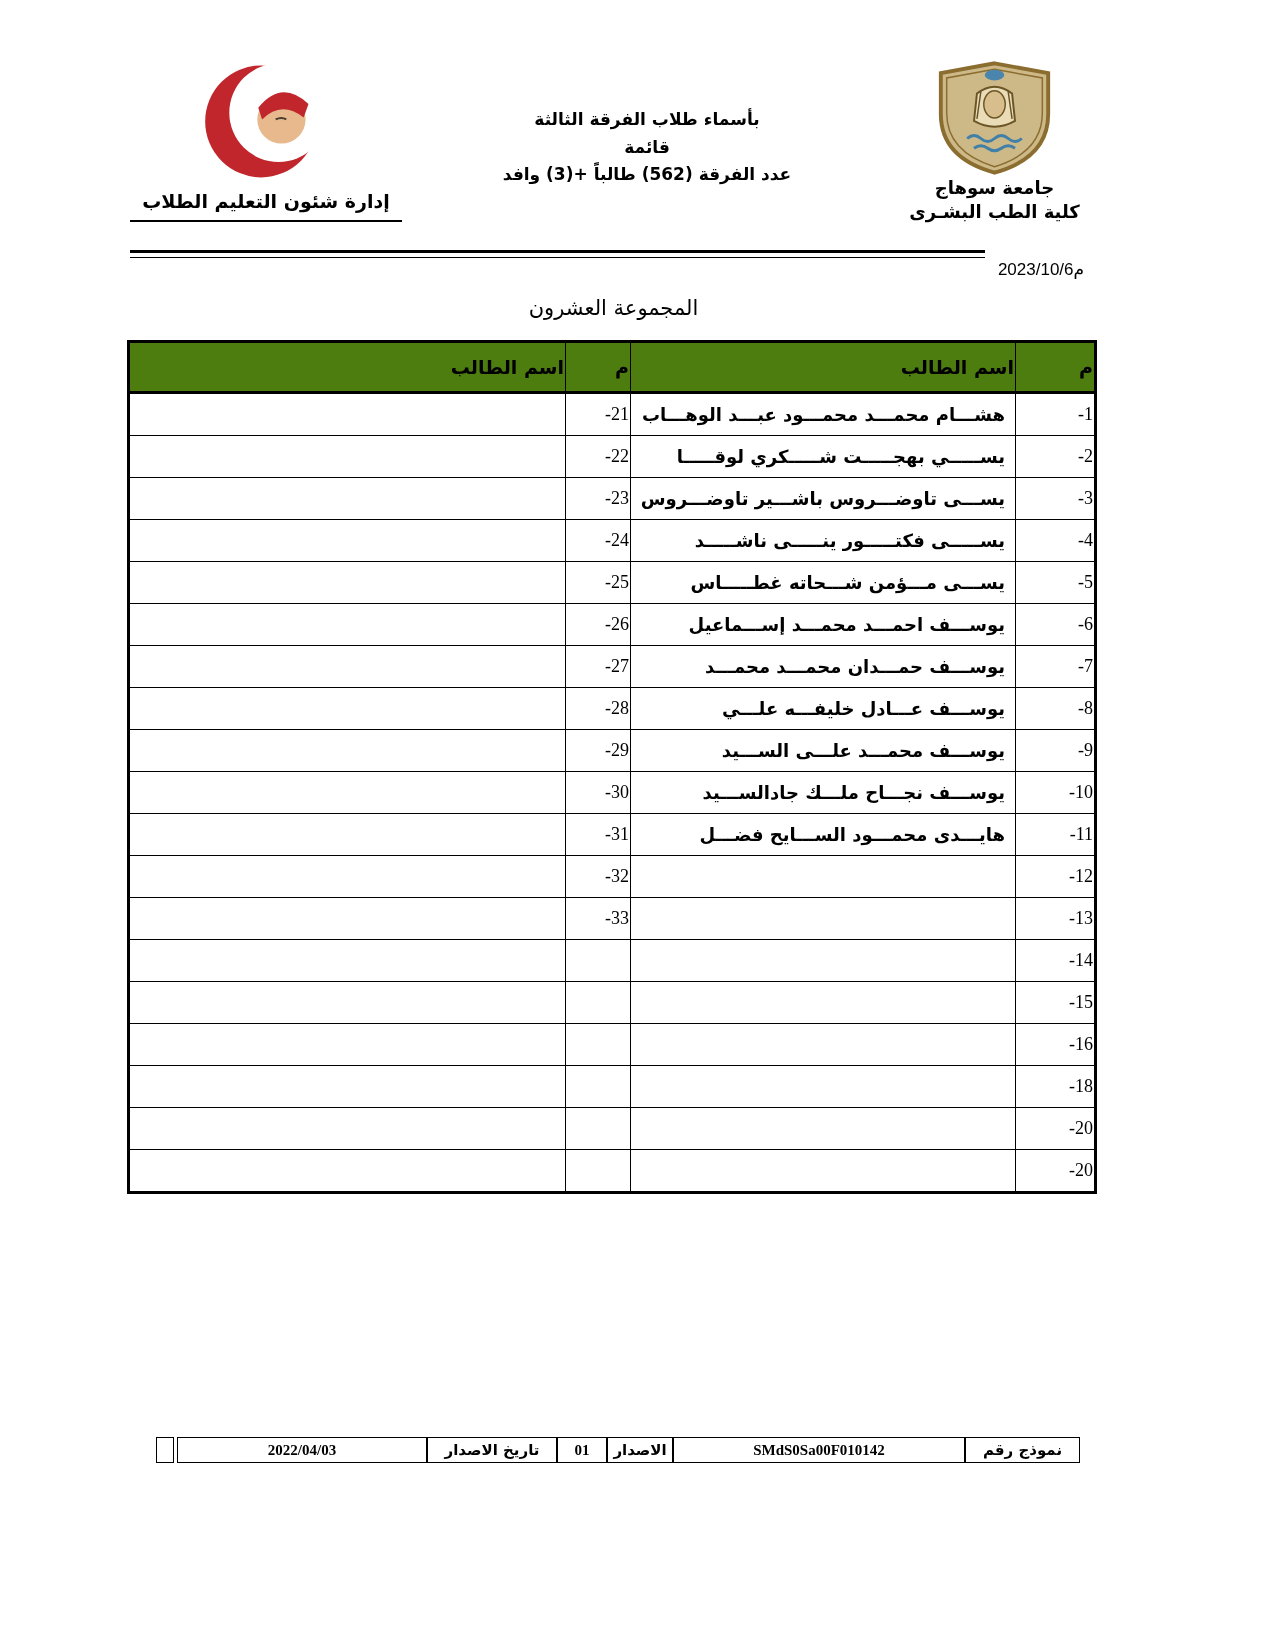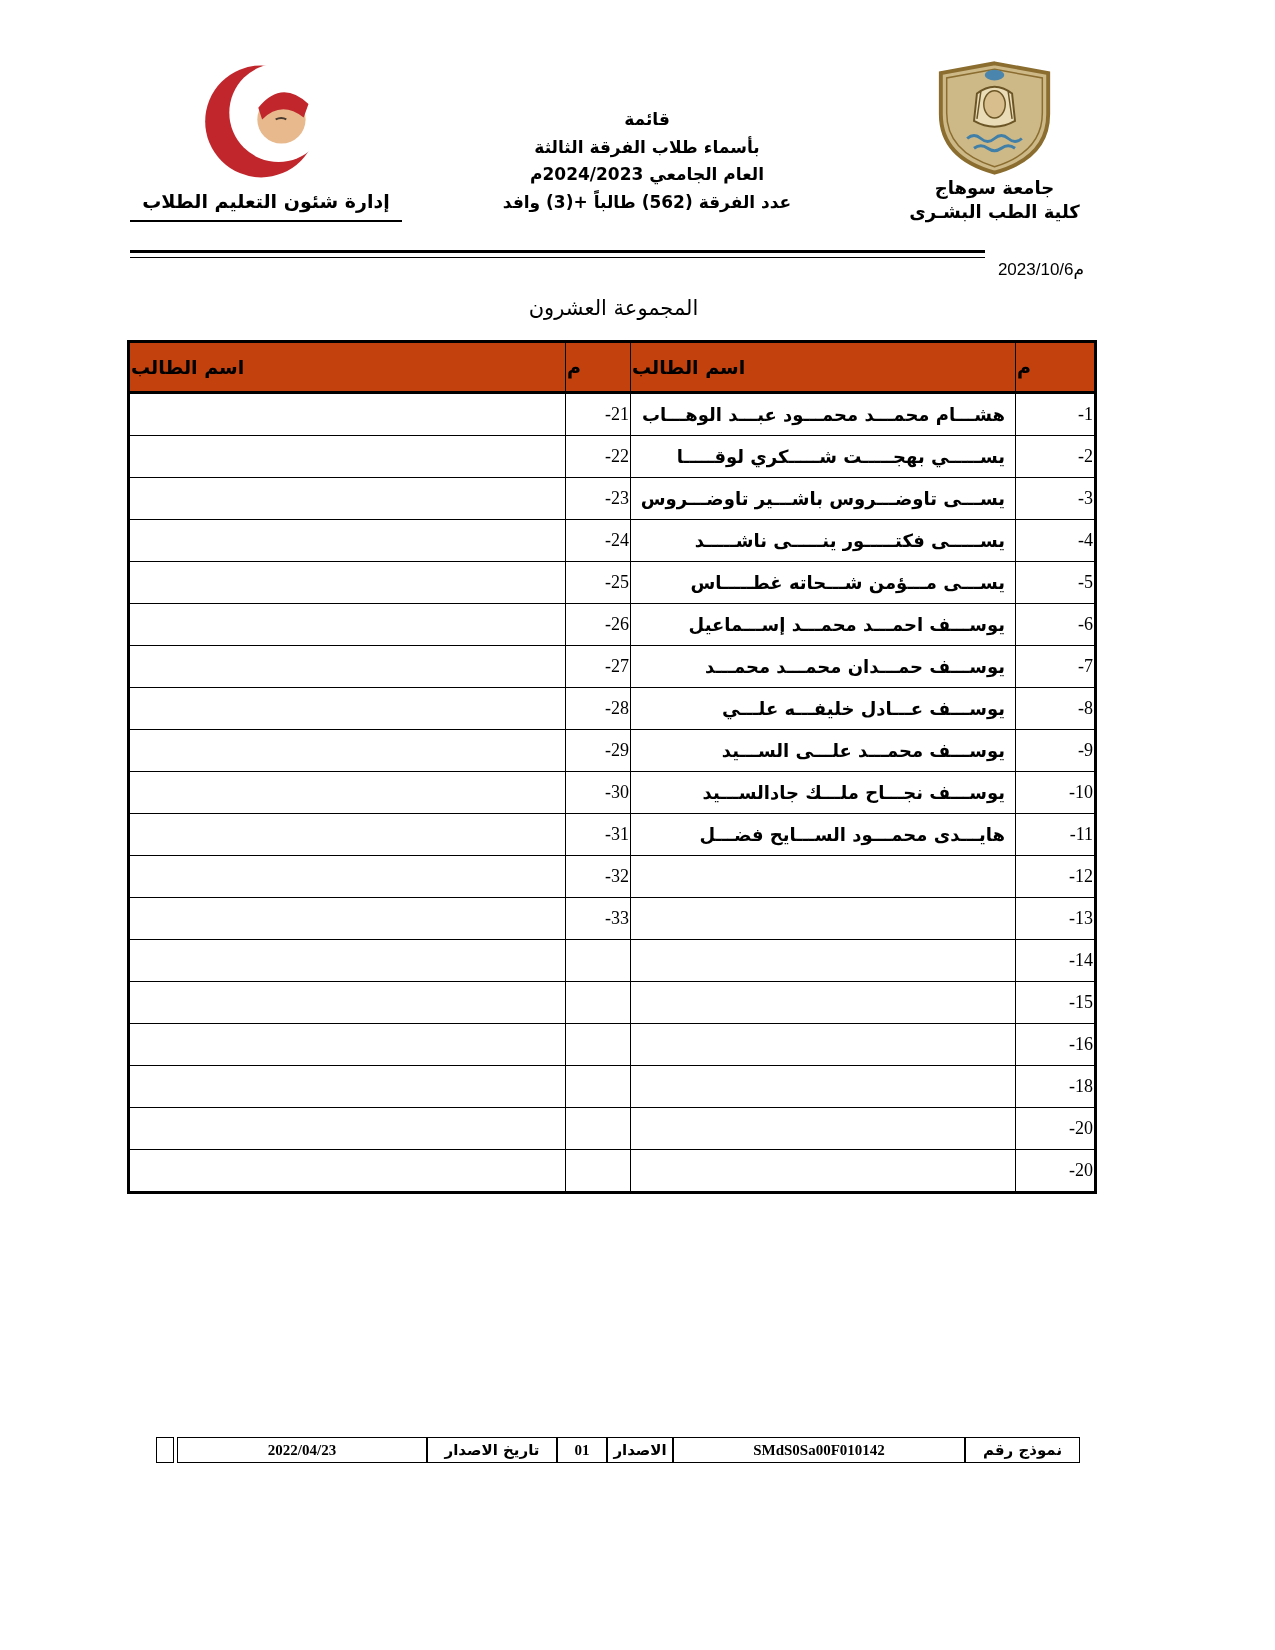--- a/index.html
+++ b/index.html
@@ -75,26 +75,26 @@
   table.students {
     margin-top: 20px;
     border-collapse: collapse;
     width: 967px;
     table-layout: fixed;
     direction: rtl;
     border: 3px solid #000;
   }
   table.students th, table.students td { border: 1px solid #000; }
   table.students thead th {
-    background: #c2410c;
+    background: #4d7c0f;
     height: 46px;
     font-size: 19px;
     font-weight: bold;
     border-bottom: 3px solid #000;
-    text-align: left;
+    text-align: right;
   }
   table.students tbody td { height: 39px; }
   td.name {
     font-weight: bold;
     font-size: 18px;
     padding: 0 10px;
     text-align: right;
     white-space: nowrap;
     overflow: hidden;
   }
@@ -160,23 +160,22 @@
             <ellipse cx="62" cy="45" rx="11" ry="14" fill="#d8bd8d" stroke="#6b5526" stroke-width="1.5"></ellipse>
             <path d="M34 80 q7 -6 14 0 t14 0 t14 0 t14 0" fill="none" stroke="#3f7fa8" stroke-width="3"></path>
             <path d="M41 90 q7 -5 14 0 t14 0 t14 0" fill="none" stroke="#3f7fa8" stroke-width="3"></path>
           </svg>
         </div>
         <div class="uni-line">جامعة سوهاج</div>
         <div class="uni-line">كلية الطب البشـرى</div>
       </div>
 
       <div class="center-block">
+        <div class="c-line">بأسماء طلاب الفرقة الثالثة</div>
         <div class="c-line">قائمة</div>
-        <div class="c-line">بأسماء طلاب الفرقة الثالثة</div>
-        <div class="c-line">العام الجامعي 2024/2023م</div>
         <div class="c-line">عدد الفرقة (562) طالباً +(3) وافد</div>
       </div>
 
       <div class="admin-block">
         <div class="logo-wrap">
           <svg width="158" height="140" viewBox="0 0 160 145">
             <defs>
               <path id="arcT" d="M20 72 A64 64 0 0 1 128 26" fill="none"></path>
               <path id="arcB" d="M34 116 A62 62 0 0 0 142 90" fill="none"></path>
             </defs>
@@ -341,16 +340,16 @@
     </table>
 
   </div>
 
   <div class="footer">
     <div class="fcell flabel w-model">نموذج رقم</div>
     <div class="fcell fvalue w-code">SMdS0Sa00F010142</div>
     <div class="fcell flabel w-issue">الاصدار</div>
     <div class="fcell fvalue w-issueno">01</div>
     <div class="fcell flabel w-datelbl">تاريخ الاصدار</div>
-    <div class="fcell fvalue w-date">2022/04/23</div>
+    <div class="fcell fvalue w-date">2022/04/03</div>
     <div class="fcell w-tiny"></div>
   </div>
 </div>
 
 </body></html>

